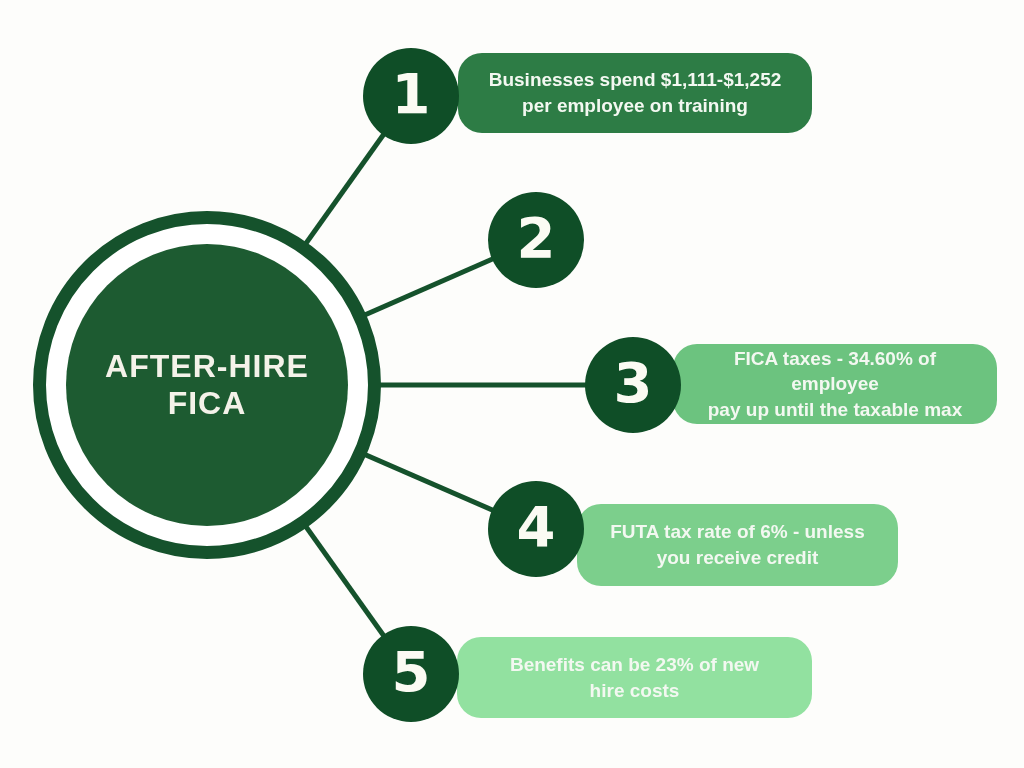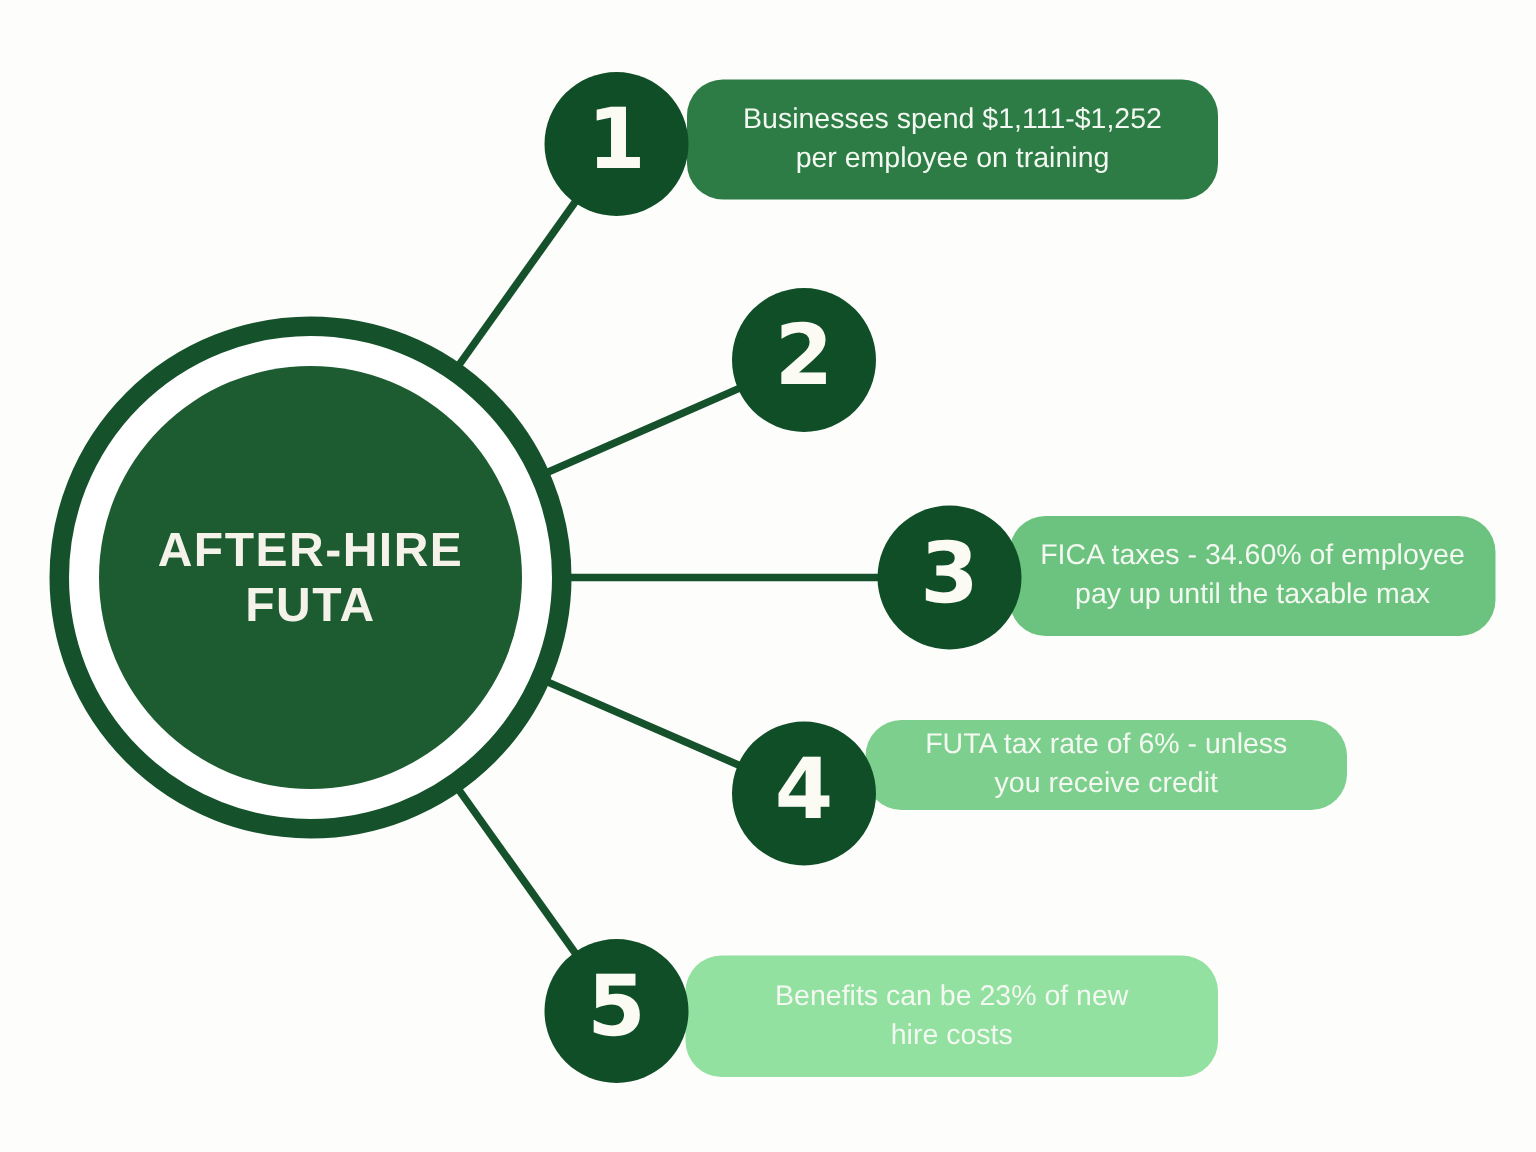--- a/index.html
+++ b/index.html
@@ -79,54 +79,54 @@
     z-index: 1;
     display: flex;
     align-items: center;
     justify-content: center;
     padding: 0 16px;
     box-sizing: border-box;
   }
   .bar-text {
     color: #f3f8f1;
     font-size: 19px;
-    font-weight: 400;
+    font-weight: 700;
     line-height: 1.35;
     text-align: center;
     white-space: pre-line;
   }
   
   .node-1 { left: 363px; top: 48px;  }
   .bar-1  { left: 458px; top: 53px;  width: 354px; height: 80px; }
   .node-2 { left: 488px; top: 192px; }
   .bar-2  { left: 577px; top: 198px; width: 318px; height: 82px; }
   .node-3 { left: 585px; top: 337px; }
   .bar-3  { left: 673px; top: 344px; width: 324px; height: 80px; }
   .node-4 { left: 488px; top: 481px; }
-  .bar-4  { left: 577px; top: 480px; width: 321px; height: 60px; }
+  .bar-4  { left: 577px; top: 504px; width: 321px; height: 82px; }
   .node-5 { left: 363px; top: 626px; }
   .bar-5  { left: 457px; top: 637px; width: 355px; height: 81px; }
 </style>
 </head>
 <body>
 
 <div class="canvas" style="background-color: rgb(253, 253, 251);">
 
   <svg class="connectors" width="1024" height="768">
     <line x1="205" y1="385" x2="411" y2="96" stroke-width="5" stroke="#15522c"></line>
     <line x1="205" y1="385" x2="536" y2="240" stroke-width="5" stroke="#15522c"></line>
     <line x1="205" y1="385" x2="633" y2="385" stroke-width="5" stroke="#15522c"></line>
     <line x1="205" y1="385" x2="536" y2="529" stroke-width="5" stroke="#15522c"></line>
     <line x1="205" y1="385" x2="411" y2="674" stroke-width="5" stroke="#15522c"></line>
   </svg>
 
   <div class="hub">
     <div class="hub-inner" style="background-color: rgb(29, 91, 49);">
       <div class="hub-title">AFTER-HIRE
-FUTA</div>
+FICA</div>
     </div>
   </div>
 
   <div class="bar bar-1" style="background-color: rgb(45, 124, 69);">
     <span class="bar-text">Businesses spend $1,111-$1,252
 per employee on training</span>
   </div>
   <div class="node node-1" style="background-color: rgb(15, 78, 39);">
     <span>1</span>
   </div>

